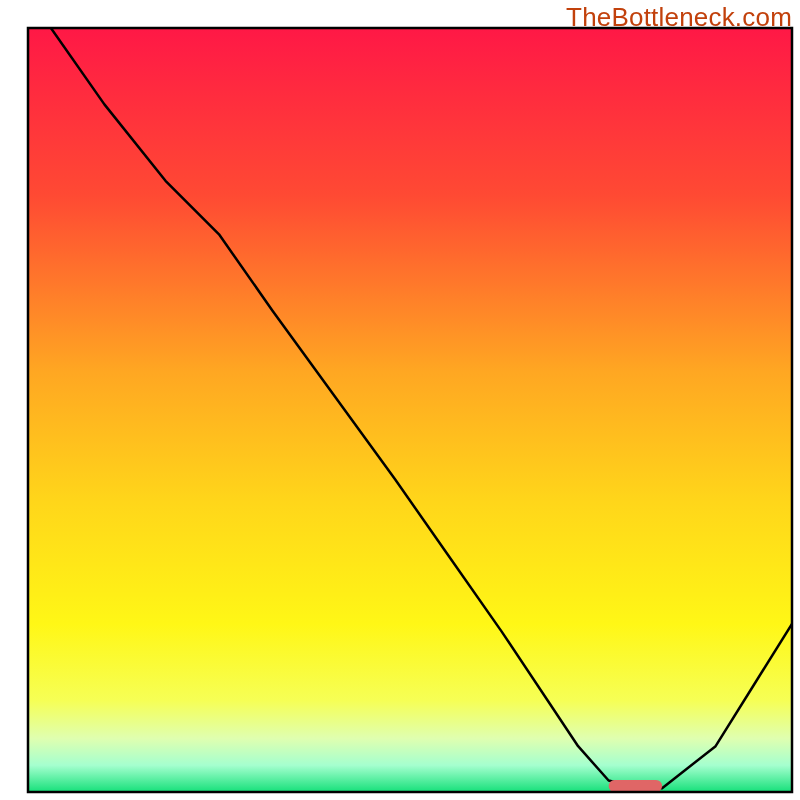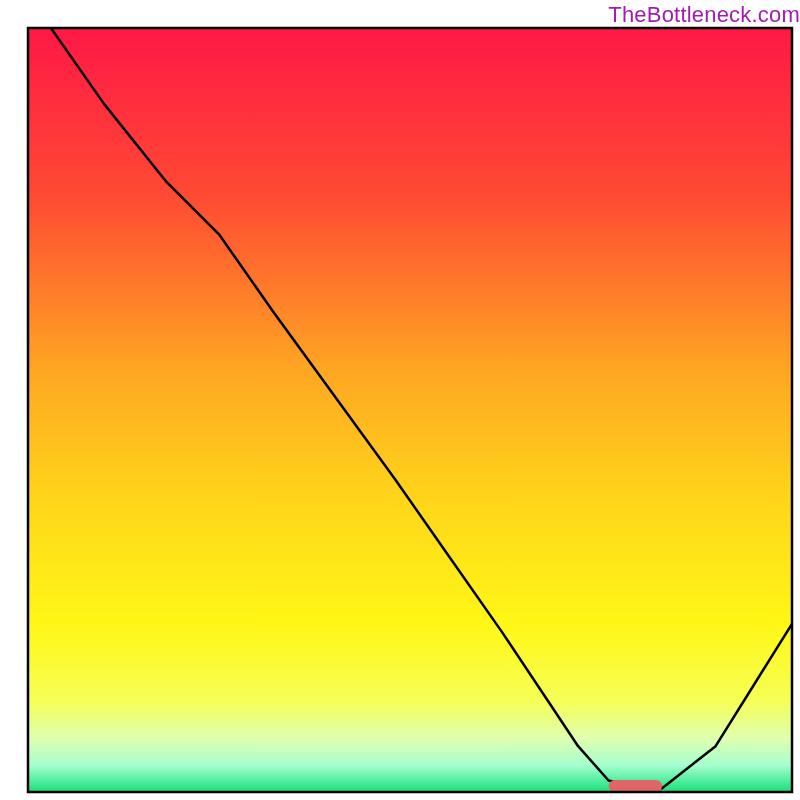--- a/index.html
+++ b/index.html
@@ -14,24 +14,24 @@
     position: relative;
     width: 800px;
     height: 800px;
   }
   svg {
     display: block;
   }
   .watermark {
     position: absolute;
     top: 2px;
-    right: 0;
+    right: 8px;
     font-family: Arial, Helvetica, sans-serif;
-    font-size: 22px;
-    color: #a21caf;
+    font-size: 26px;
+    color: #c2410c;
     letter-spacing: 0.2px;
     user-select: none;
   }
 </style>
 </head>
 <body>
 
 <div class="chart-container">
 
   <svg width="800" height="800" viewBox="0 0 800 800">

